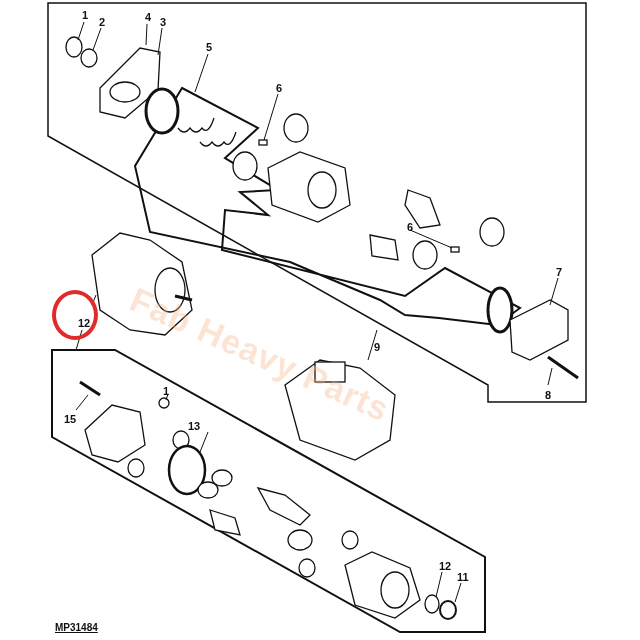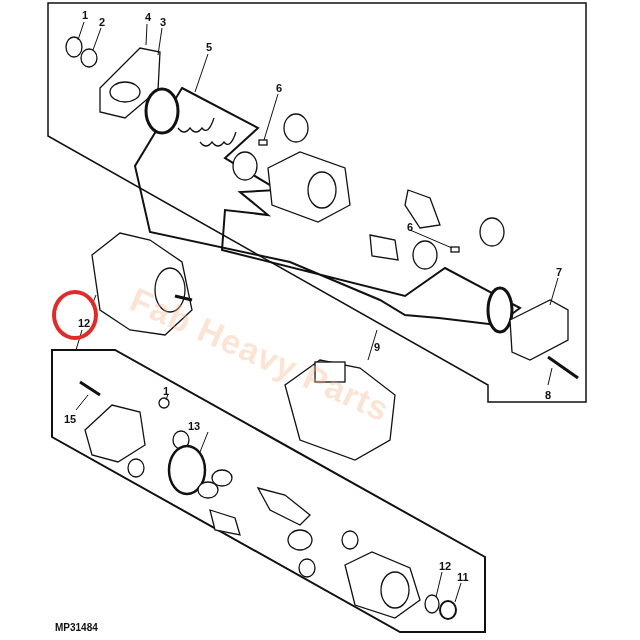--- a/index.html
+++ b/index.html
@@ -2,21 +2,21 @@
 <html><head>
   <meta charset="utf-8">
   <style>
     html, body { margin: 0; padding: 0; background: #ffffff; }
     body { width: 640px; height: 640px; position: relative; overflow: hidden;
            font-family: "Liberation Sans", sans-serif; }
     #diagram { position: absolute; left: 0; top: 0; width: 640px; height: 640px; }
     .callout { position: absolute; font-family: "Liberation Sans", sans-serif;
                font-weight: bold; font-size: 11px; color: #111; line-height: 1; }
     .fig-id { position: absolute; left: 55px; top: 622px; font-family: "Liberation Sans", sans-serif;
-              font-weight: bold; font-size: 10px; color: #111; }
+              font-weight: bold; font-size: 10px; color: #111; text-decoration: underline; }
     .watermark { position: absolute; left: 140px; top: 280px; font-family: "Liberation Sans", sans-serif;
                  font-weight: bold; font-size: 34px; color: #f7b48a; opacity: 0.35;
                  transform: rotate(24deg); transform-origin: left top; white-space: nowrap;
                  pointer-events: none; letter-spacing: 1px; }
     .highlight { position: absolute; left: 52px; top: 290px; width: 46px; height: 50px;
                  border: 4px solid #e02b2b; border-radius: 50%; box-sizing: border-box; }
   </style>
 </head>
 <body>
 

